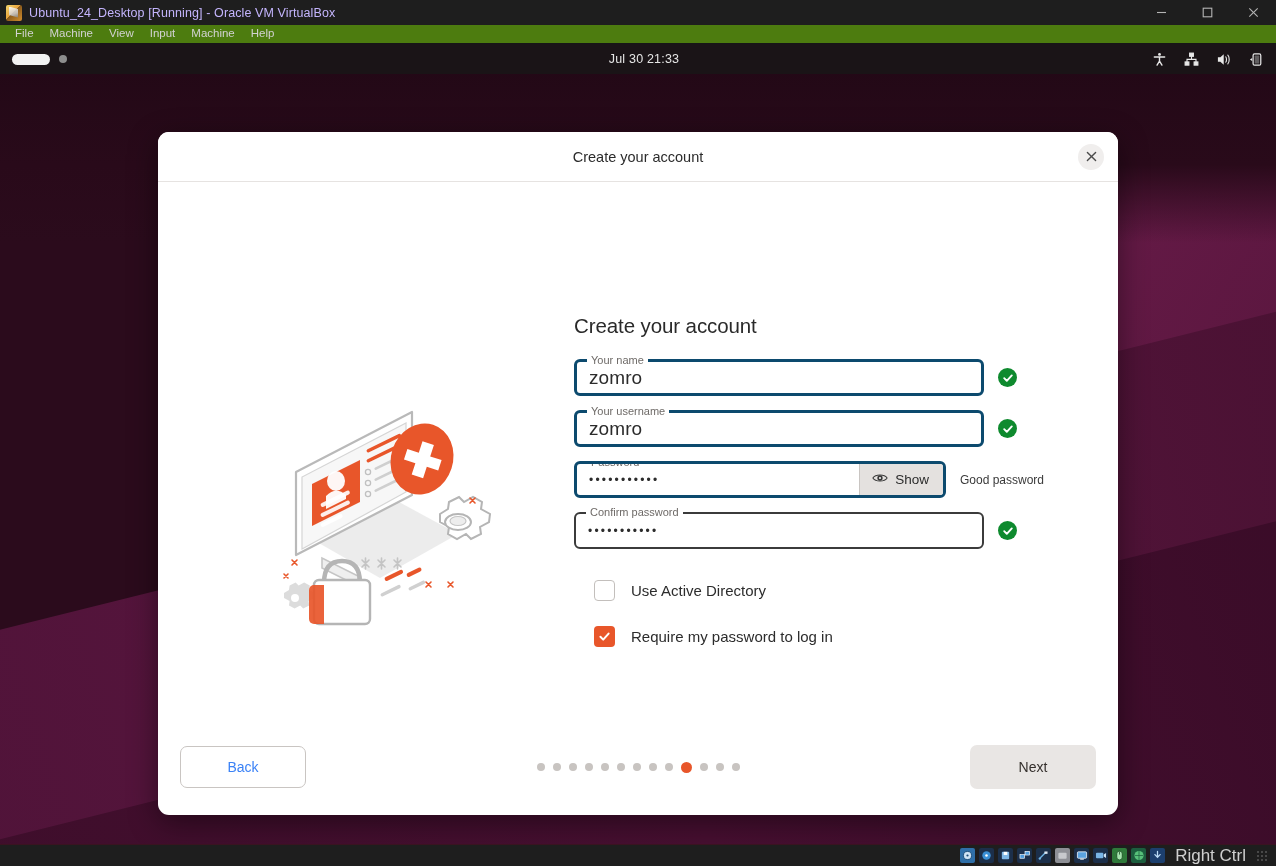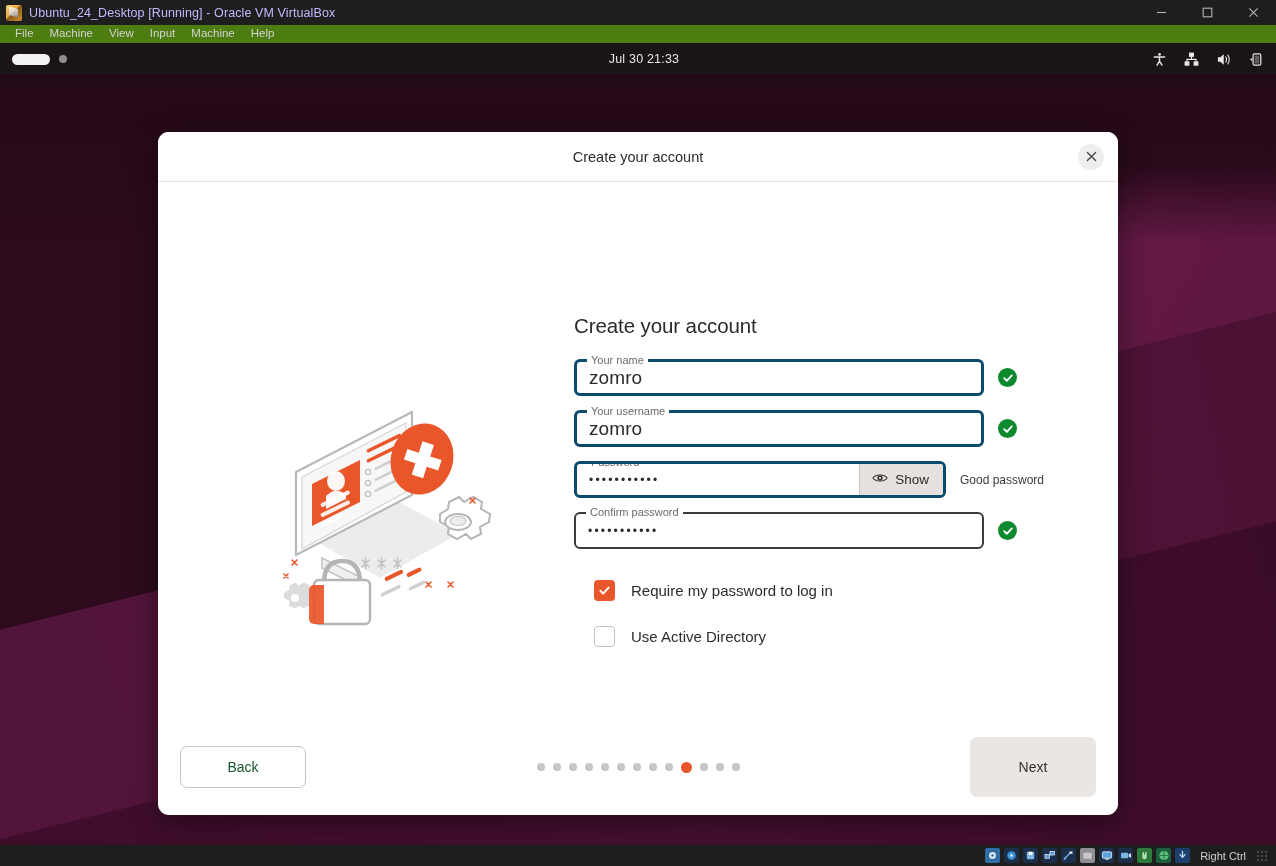--- a/index.html
+++ b/index.html
@@ -244,52 +244,52 @@
     height: 96px; min-height: 96px;
     position: relative;
     display: flex; align-items: center;
     padding: 0 22px;
   }
   #back-button {
     width: 126px; height: 42px;
     border: 1px solid #c9c5c2; border-radius: 7px;
     background: #fff;
     display: flex; align-items: center; justify-content: center;
-    font-size: 14px; color: #14532d;
+    font-size: 14px; color: #3b82f6;
   }
   #page-dots {
     position: absolute; left: 0; right: 0;
     display: flex; align-items: center; justify-content: center; gap: 8px;
     pointer-events: none;
   }
   .pdot { width: 8px; height: 8px; border-radius: 50%; background: #c8c4c1; }
   .pdot.active { background: #e8562a; width: 11px; height: 11px; }
   #next-button {
     margin-left: auto;
-    width: 126px; height: 60px;
+    width: 126px; height: 44px;
     border-radius: 7px;
     background: #e9e6e4;
     display: flex; align-items: center; justify-content: center;
     font-size: 14px; color: #35302d;
   }
 
   
   #vbox-statusbar {
     height: 22px; min-height: 22px;
     background: #1e1e1e;
     border-top: 1px solid #3a1320;
     display: flex; align-items: center; justify-content: flex-end;
     padding-right: 8px; gap: 4px;
   }
   .sb-icon {
     width: 15px; height: 15px; border-radius: 2px;
     display: flex; align-items: center; justify-content: center;
     font-size: 9px; color: #fff;
   }
-  #sb-hostkey { color: #cfcfcf; font-size: 11px; margin-left: 6px; white-space: nowrap; }
+  #sb-hostkey { color: #cfcfcf; font-size: 17px; margin-left: 6px; white-space: nowrap; }
   #sb-grip {
     width: 12px; height: 12px; margin-left: 6px;
     background:
       radial-gradient(#5a5a5a 35%, transparent 36%) 0 0/4px 4px;
     opacity: .7;
   }
 </style>
 </head>
 <body>
 
@@ -505,31 +505,31 @@
             </div>
             <div class="field-ok">
               <svg width="12" height="12" viewBox="0 0 12 12">
                   <path d="M2.2 6.2 L4.8 8.8 L9.8 3.4" fill="none" stroke="#fff" stroke-width="1.9" stroke-linecap="round" stroke-linejoin="round"></path>
                 </svg>
             </div>
           </div>
 
           <div id="checkbox-area">
             <div class="cbx-row">
+              <div class="cbx unchecked"></div>
+              <div class="cbx-label">Use Active Directory</div>
+            </div>
+            <div class="cbx-row">
               <div class="cbx checked">
                 <svg width="13" height="13" viewBox="0 0 13 13">
                     <path d="M2.4 6.8 L5.2 9.6 L10.6 3.6" fill="none" stroke="#fff" stroke-width="2" stroke-linecap="round" stroke-linejoin="round"></path>
                   </svg>
               </div>
               <div class="cbx-label">Require my password to log in</div>
             </div>
-            <div class="cbx-row">
-              <div class="cbx unchecked"></div>
-              <div class="cbx-label">Use Active Directory</div>
-            </div>
           </div>
         </div>
       </div>
 
       <div id="dialog-footer">
         <div id="back-button">Back</div>
         <div id="page-dots">
             <div class="pdot"></div>
             <div class="pdot"></div>
             <div class="pdot"></div>

